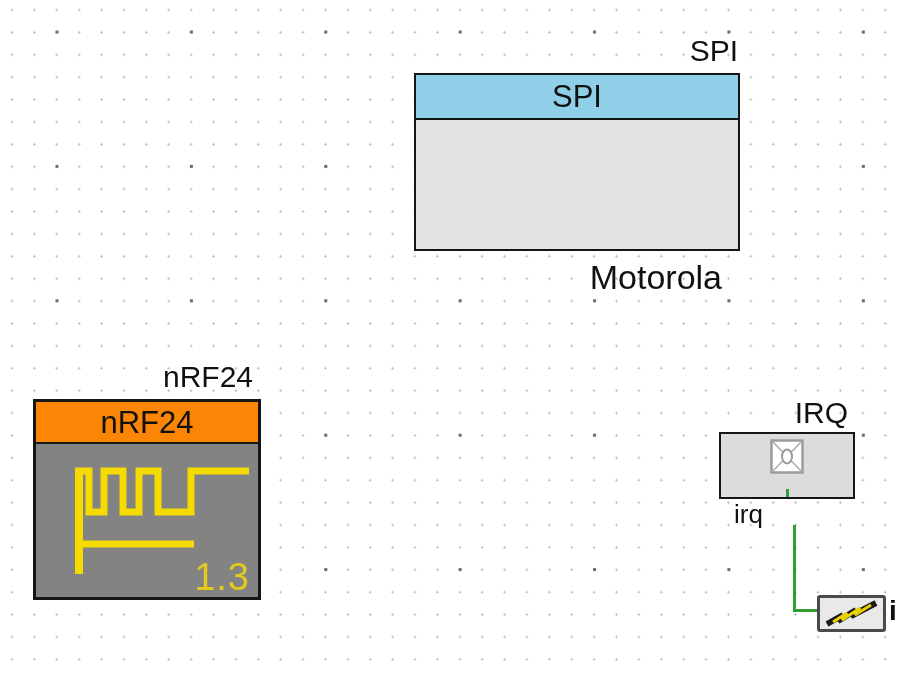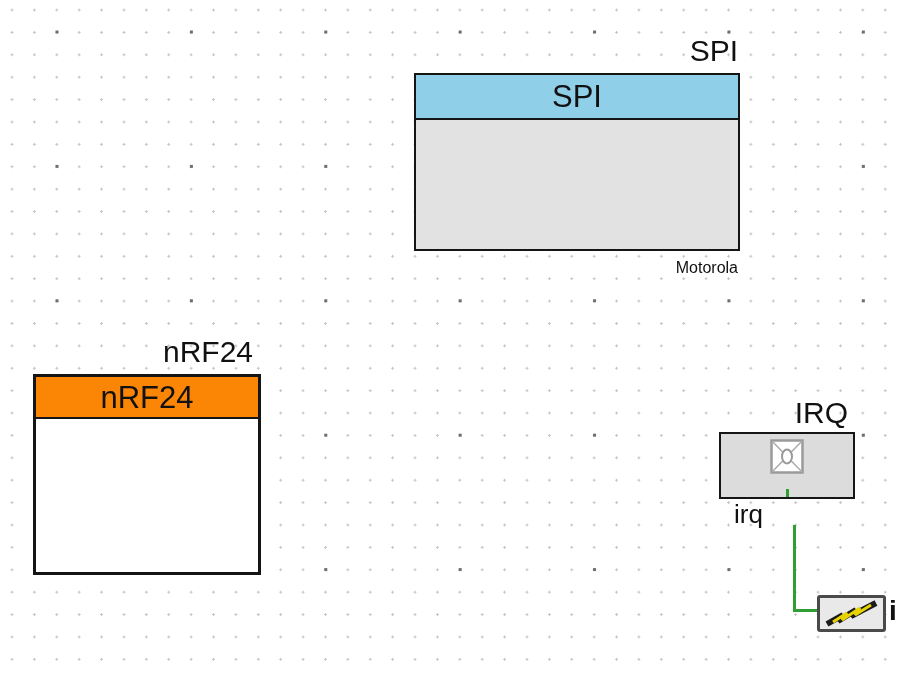--- a/index.html
+++ b/index.html
@@ -19,21 +19,21 @@
 
   .block {
     position:absolute;
     border:2px solid #151515;
     display:flex;
     flex-direction:column;
     box-sizing:border-box;
     background:#fff;
   }
   #block-spi   { left:414px; top:73px;  width:326px; height:178px; }
-  #block-nrf24 { left:33px;  top:374px; width:228px; height:201px; border-width:3px; }
+  #block-nrf24 { left:33px;  top:399px; width:228px; height:201px; border-width:3px; }
   #block-irq   { left:719px; top:432px; width:136px; height:67px;  }
 
   .block-header {
     border-bottom:2px solid #151515;
     display:flex; align-items:center; justify-content:center;
     flex:none;
   }
   #block-spi   .block-header { height:43px; }
   #block-nrf24 .block-header { height:40px; }
   #block-irq   .block-header { height:39px; }
@@ -48,22 +48,22 @@
     bottom:calc(100% + 9px);
     right:0;
     font-size:30px; line-height:1; white-space:nowrap;
   }
   #block-nrf24 .block-title { right:5px; bottom:calc(100% + 10px); }
   #block-irq .block-title   { right:5px; bottom:calc(100% + 6px); }
 
   .block-footer {
     position:absolute;
     top:calc(100% + 11px);
-    right:0;
-    font-size:16px; line-height:1; white-space:nowrap;
+    right:16px;
+    font-size:34px; line-height:1; white-space:nowrap;
   }
 
   .pin-label {
     position:absolute;
     top:calc(100% + 4px);
     left:13px;
     font-size:26px; line-height:1;
   }
 
   .waveform-svg { position:absolute; left:0; top:0; }
@@ -117,20 +117,28 @@
     </div>
     <div class="block-body" style="background-color: rgb(226, 226, 226);"></div>
     <div class="block-footer">Motorola</div>
   </div>
 
   <div class="block" id="block-nrf24">
     <div class="block-title">nRF24</div>
     <div class="block-header" style="background-color: rgb(251, 133, 5);">
       <span class="header-label">nRF24</span>
     </div>
+    <div class="block-body" style="background-color: rgb(131, 131, 131);">
+      <svg class="waveform-svg" width="222" height="154" viewBox="0 0 222 154">
+        <path d="M43,24 V130" stroke="#f6db00" stroke-width="8" fill="none"></path>
+        <path d="M39,27 H53 V68 H68 V27 H87 V68 H103 V27 H122 V68 H155 V27 H213" stroke="#f6db00" stroke-width="7" fill="none"></path>
+        <path d="M43,100 H158" stroke="#f6db00" stroke-width="7" fill="none"></path>
+      </svg>
+      <div class="version" style="color: rgb(227, 203, 29);">1.3</div>
+    </div>
   </div>
 
   <div class="block" id="block-irq">
     <div class="block-title">IRQ</div>
     <div class="block-body" style="background-color: rgb(220, 220, 220);">
       <svg class="pin-socket" width="34" height="35" viewBox="0 0 34 35">
         <rect x="1.5" y="1.5" width="31" height="32" fill="#ffffff" stroke="#9a9a9a" stroke-width="2.5"></rect>
         <path d="M2,2 L32,33 M32,2 L2,33" stroke="#ababab" stroke-width="1.5" fill="none"></path>
         <ellipse cx="17" cy="17.5" rx="5" ry="7" fill="#ffffff" stroke="#9a9a9a" stroke-width="2"></ellipse>
       </svg>

